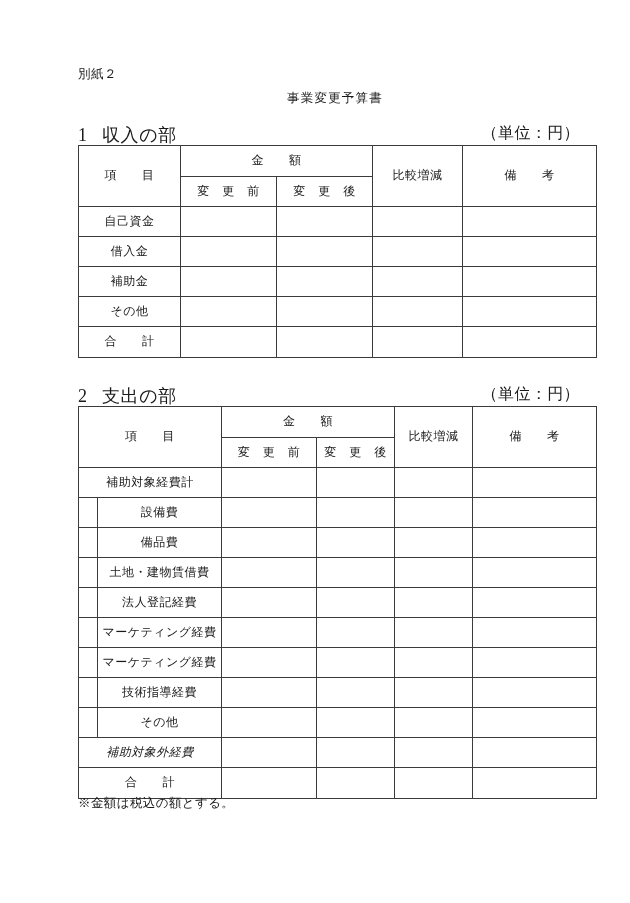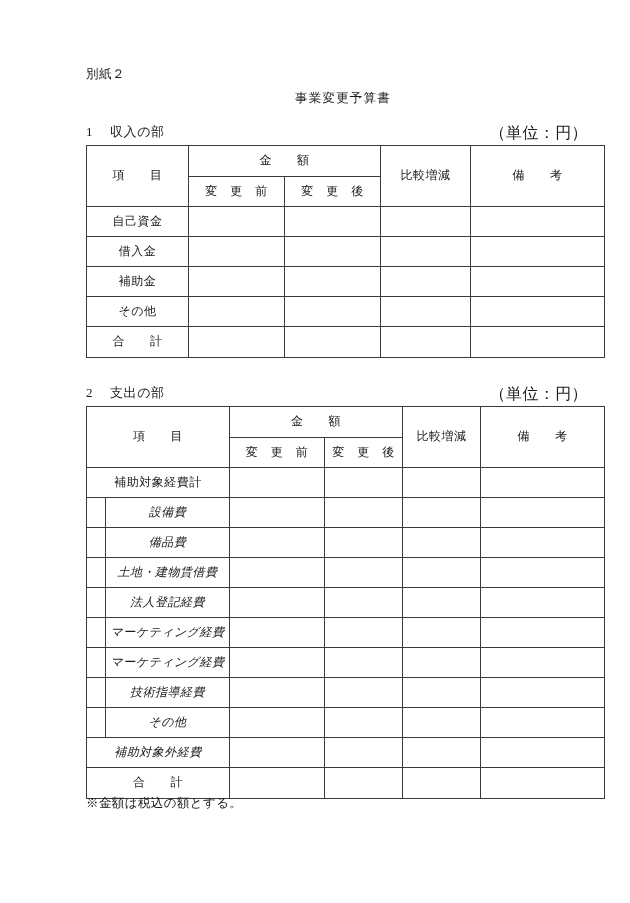--- a/index.html
+++ b/index.html
@@ -11,21 +11,21 @@
     width: 630px;
     height: 903px;
     position: relative;
     font-family: "Liberation Serif", "DejaVu Serif", serif;
     color: #1a1a1a;
     -webkit-font-smoothing: antialiased;
   }
 
   .page {
     position: absolute;
-    left: 16px; top: 0;
+    left: 8px; top: 0;
     width: 614px;
     height: 903px;
     overflow: hidden;
   }
 
   
   .doc-ref {
     position: absolute;
     left: 70px;
     top: 66px;
@@ -40,21 +40,21 @@
     width: 630px;
     text-align: center;
     font-size: 12.5px;
     letter-spacing: 1.2px;
     padding-left: 12px;
   }
 
   
   .section-cap {
     position: absolute;
-    font-size: 13px;
+    font-size: 18px;
     letter-spacing: 0.6px;
     white-space: nowrap;
   }
   .section-cap .num {
     display: inline-block;
     width: 24px;
   }
   .unit-note {
     position: absolute;
     font-size: 16px;
@@ -92,21 +92,20 @@
     border: 1.3px solid #2a2a2a;
   }
 
   
   td.indent-wrap {
     padding: 0;
     border-right: 1px solid #3b3b3b;
     border-left: 1px solid #3b3b3b;
     border-top: none;
     border-bottom: none;
-    font-style: italic;
   }
   .indent-cell {
     border-left: 1px solid #3b3b3b;
     margin-left: 18px;
     height: 100%;
     display: flex;
     align-items: center;
     justify-content: center;
   }
 

